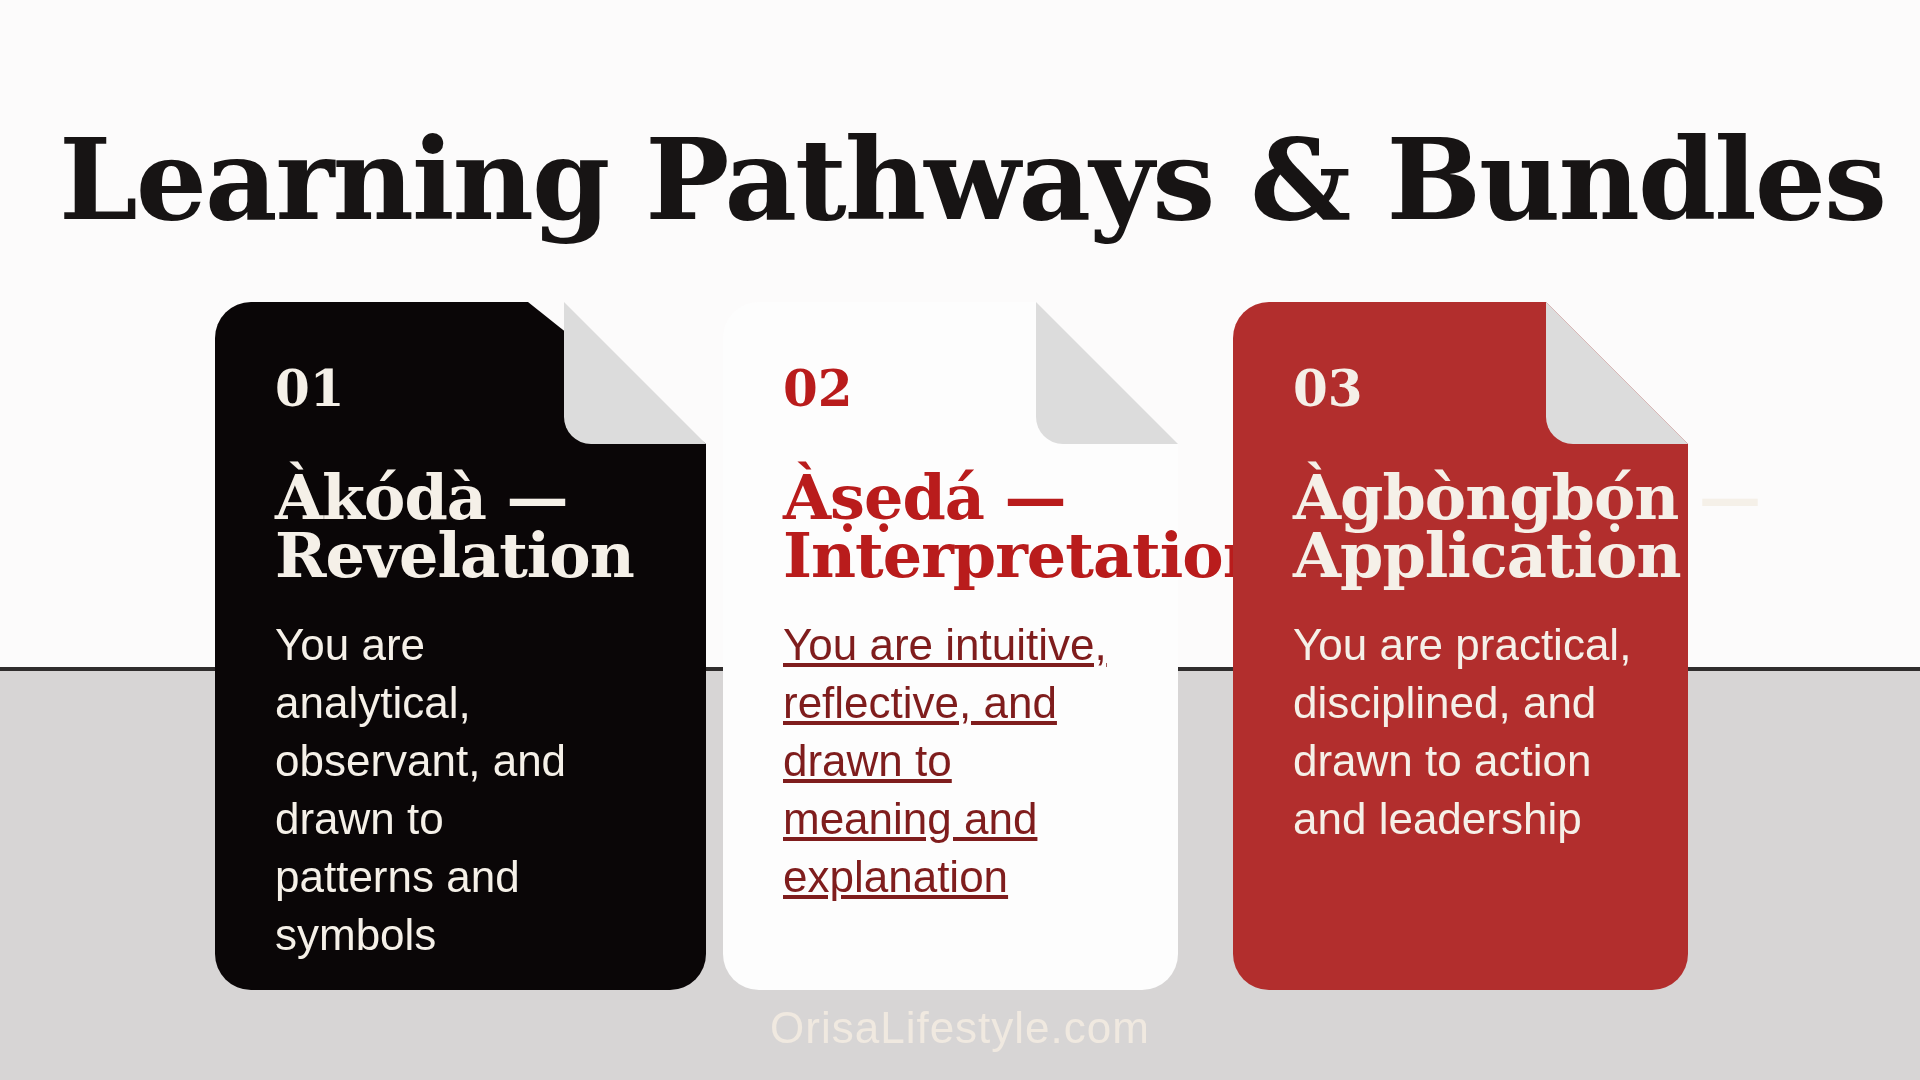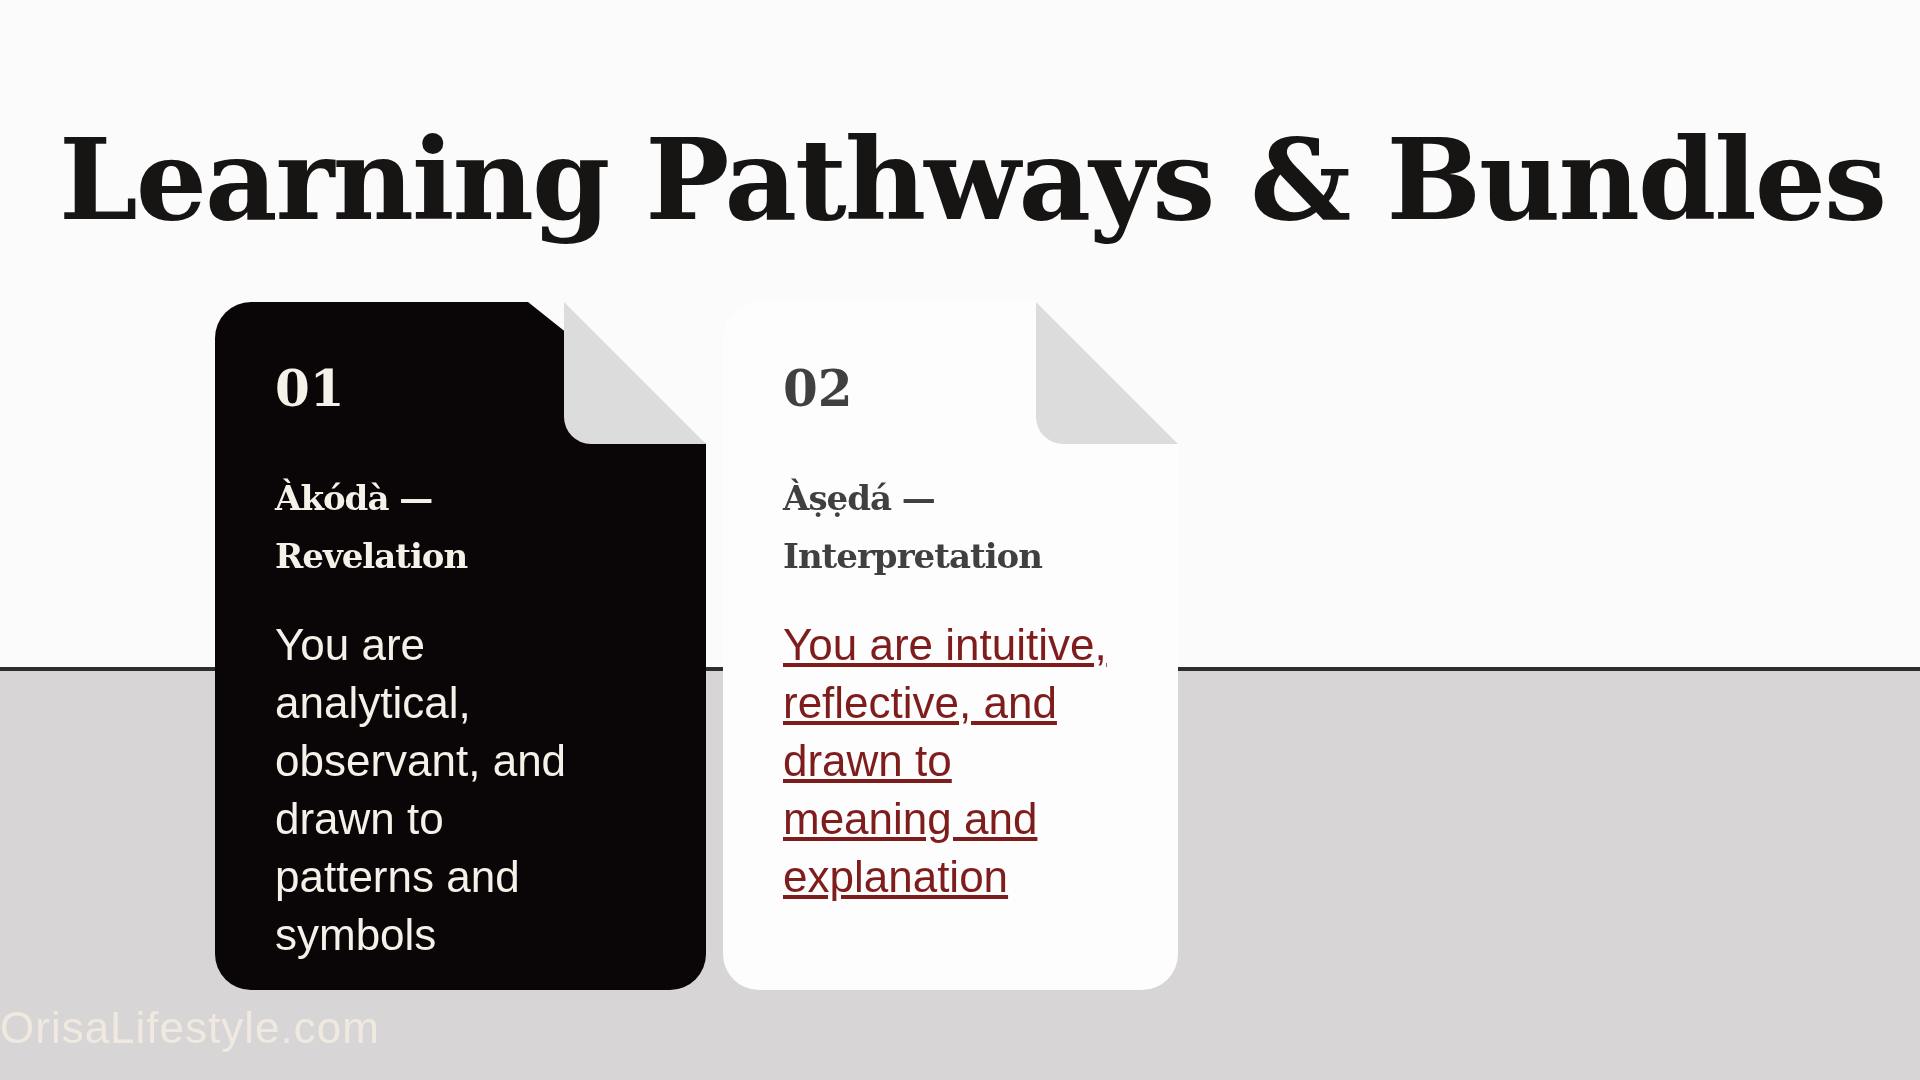--- a/index.html
+++ b/index.html
@@ -54,36 +54,37 @@
   }
   .fold path{fill:#dcdcdc;}
   .card-number{
     position:absolute;top:62px;left:60px;
     font-family:"DejaVu Serif", serif;
     font-weight:bold;font-size:50px;line-height:1;
   }
   .card-title{
     position:absolute;top:167px;left:60px;
     font-family:"DejaVu Serif", serif;
-    font-weight:bold;font-size:34px;line-height:58px;
+    font-weight:bold;font-size:62px;line-height:58px;
     letter-spacing:-1px;
     white-space:pre;
   }
   .card-desc{
     position:absolute;top:314px;left:60px;
     font-size:44px;line-height:58px;font-weight:400;
     white-space:pre;
   }
   .card--dark .card-number,.card--dark .card-title,.card--dark .card-desc{color:#f5f0e8;}
   .card--red  .card-number,.card--red  .card-title,.card--red  .card-desc{color:#f5f0e8;}
-  .card--light .card-number,.card--light .card-title{color:#404040;}
+  .card--light .card-number,.card--light .card-title{color:#b91c1c;}
   .card--light .card-desc{color:#7f1d1d;text-decoration:underline;}
   
   .site-footer{
     position:absolute;left:0;top:1006px;width:1920px;
+    text-align:center;
     font-size:44px;line-height:1;
     letter-spacing:1px;
     color:#f0e9e0;
     z-index:2;
   }
 </style>
 </head>
 <body>
 
 <div class="slide">
@@ -117,16 +118,29 @@
     <div class="card-number">02</div>
     <div class="card-title">Àṣẹdá —
 Interpretation</div>
     <div class="card-desc">You are intuitive,
 reflective, and
 drawn to
 meaning and
 explanation</div>
   </div>
 
+  <div class="card card-03 card--red">
+    <div class="card-bg"></div>
+    <svg class="fold" viewBox="0 0 142 143" aria-hidden="true">
+      <path d="M0 0 L142 142 L27 142 A27 27 0 0 1 0 115 Z"></path>
+    </svg>
+    <div class="card-number">03</div>
+    <div class="card-title">Àgbòngbọ́n —
+Application</div>
+    <div class="card-desc">You are practical,
+disciplined, and
+drawn to action
+and leadership</div>
+  </div>
 
   <div class="site-footer">OrisaLifestyle.com</div>
 
 </div>
 
 </body></html>

